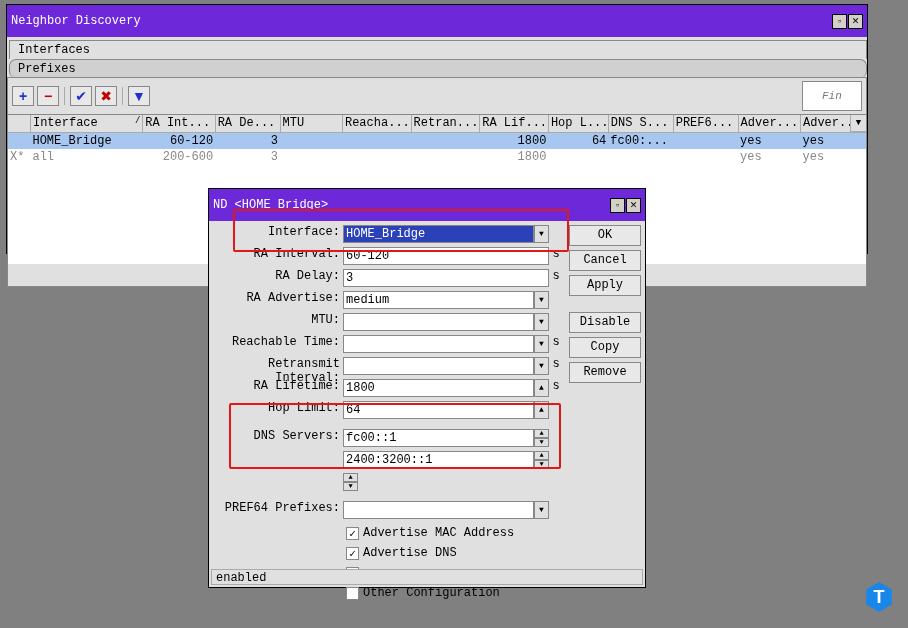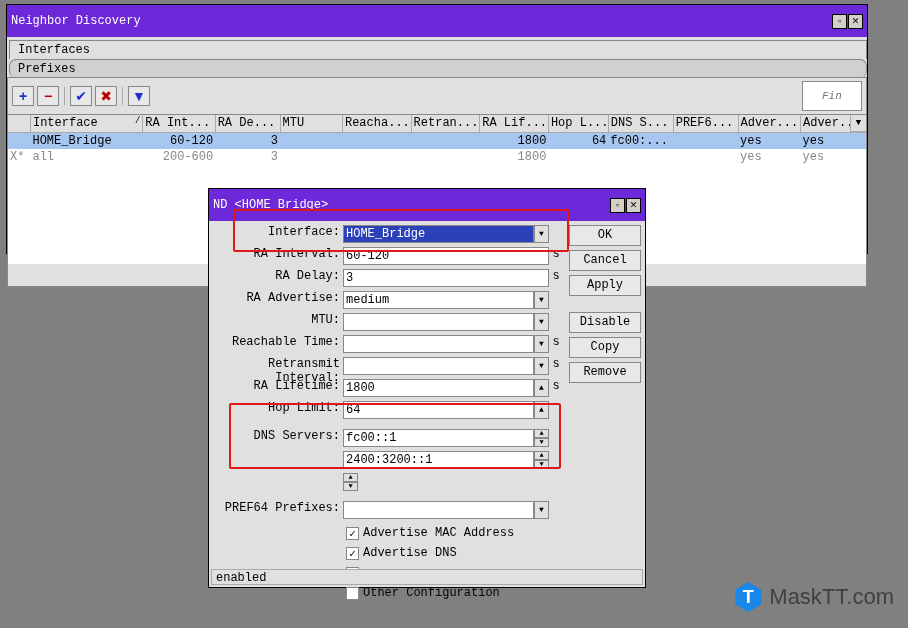--- a/index.html
+++ b/index.html
@@ -458,14 +458,13 @@
     </div>
   </div>
   <div class="dlg-status">enabled</div>
 
   <div class="highlight-red" style="top:20px;left:24px;width:336px;height:43px;"></div>
   <div class="highlight-red" style="top:214px;left:20px;width:332px;height:66px;"></div>
 </div>
 
 <div class="watermark">
   <div class="wm-icon">T</div>
-  <span>MaskTT.com</span>
 </div>
 
 </body></html>

